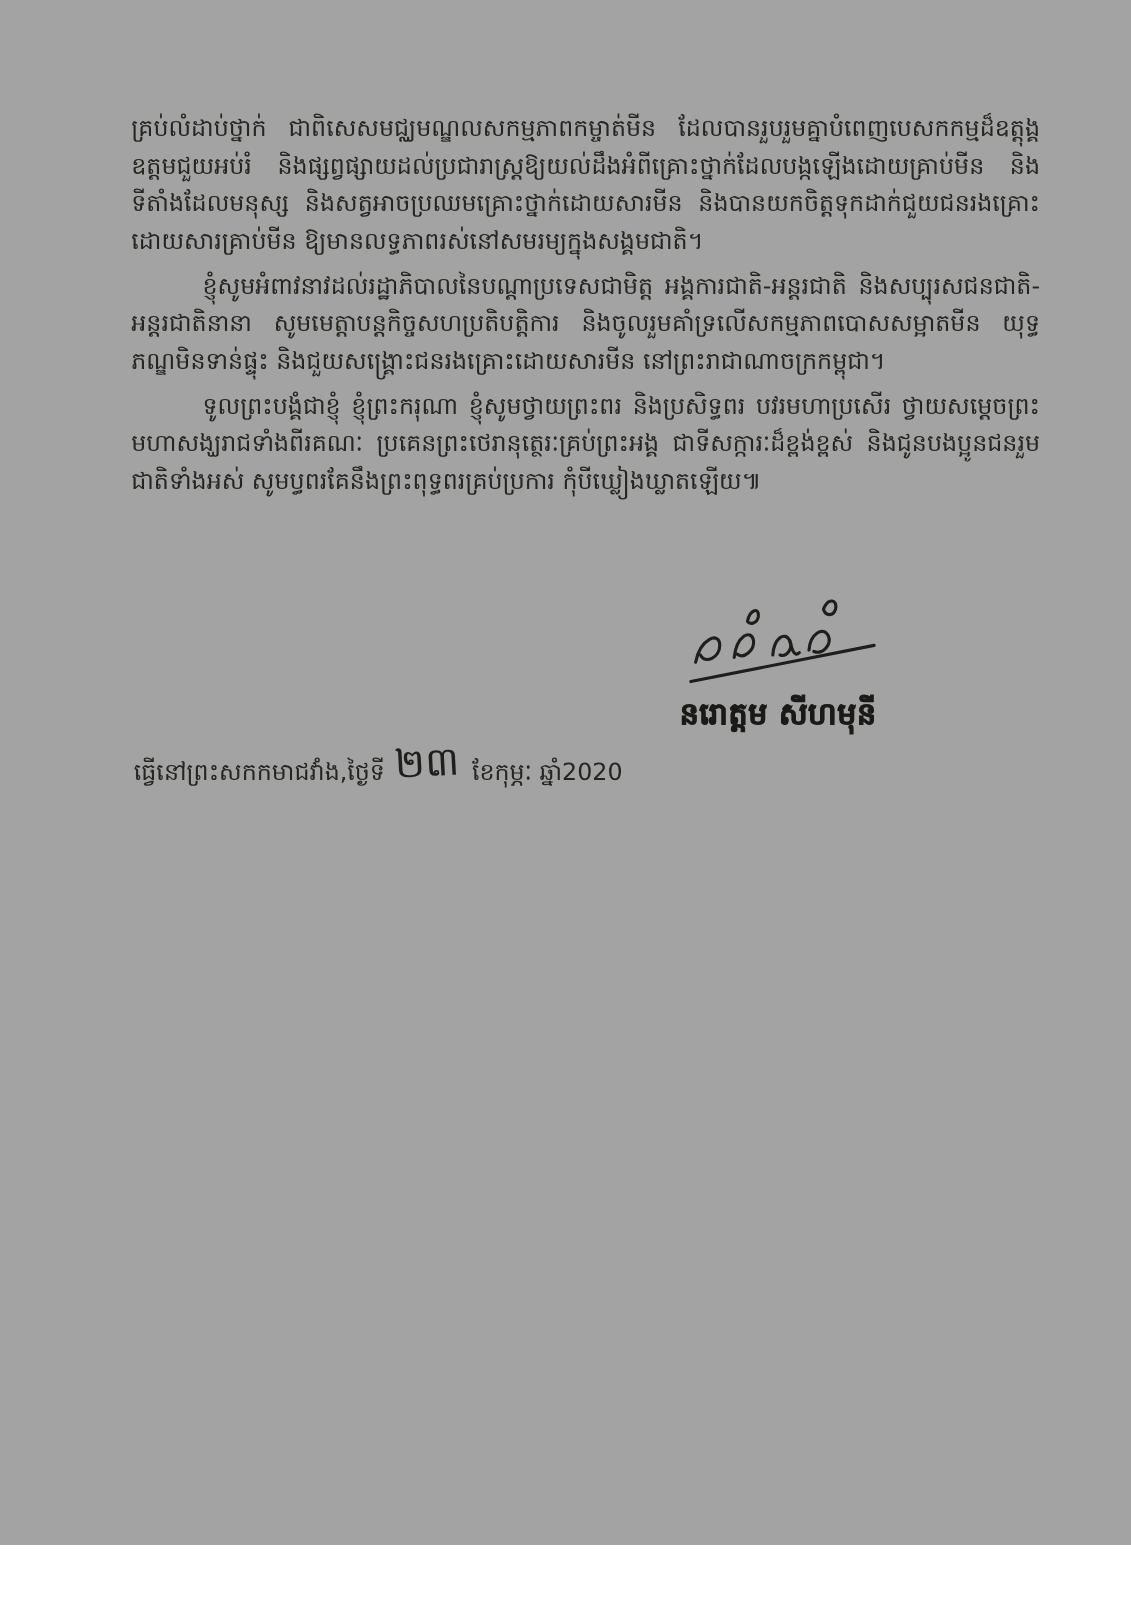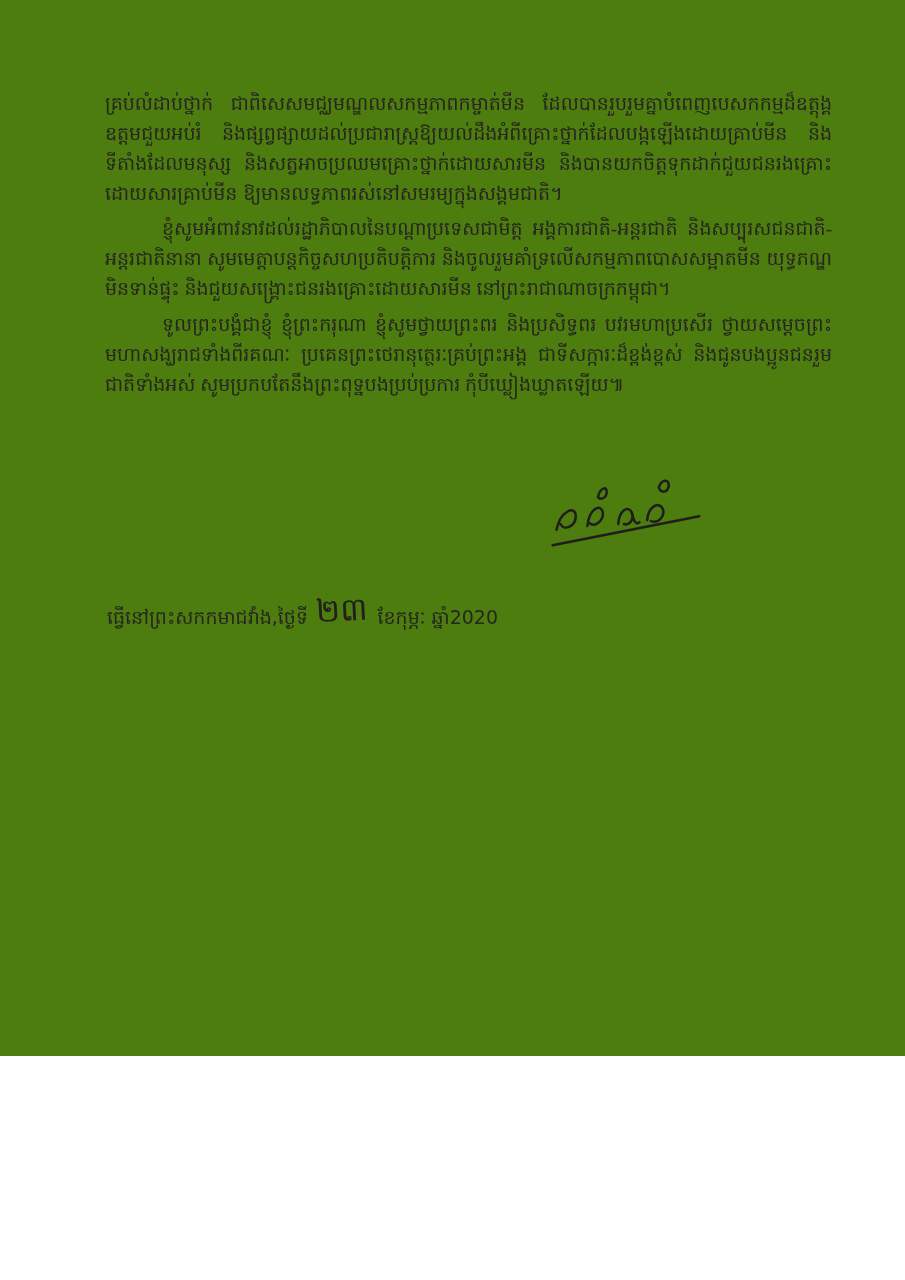--- a/index.html
+++ b/index.html
@@ -3,22 +3,22 @@
 <meta charset="utf-8">
 <style>
   html, body {
     margin: 0;
     padding: 0;
     background: #ffffff;
   }
   .page {
     position: relative;
     width: 905px;
-    height: 1056px;
-    background: #4d7c0f;
+    height: 1236px;
+    background: #a3a3a3;
     overflow: hidden;
     font-family: "DejaVu Sans", sans-serif;
     color: #26251f;
   }
   .content {
     position: absolute;
     top: 88px;
     left: 105px;
     width: 727px;
     font-size: 19px;
@@ -28,21 +28,20 @@
     overflow-wrap: anywhere;
   }
   .content p {
     margin: 0;
   }
   .content p + p {
     margin-top: 6px;
   }
   .content p.indent {
     text-indent: 57px;
-    font-family: Liberation Serif, serif;
   }
   .signature-block {
     position: absolute;
     left: 500px;
     top: 470px;
     width: 245px;
   }
   .signature-scrawl {
     display: block;
     margin-left: 40px;
@@ -83,33 +82,34 @@
   }
 </style>
 </head>
 <body>
 
 <div class="page">
 
   <div class="content">
     <p>គ្រប់លំដាប់ថ្នាក់ ជាពិសេសមជ្ឈមណ្ឌលសកម្មភាពកម្ចាត់មីន ដែលបានរួបរួមគ្នាបំពេញបេសកកម្មដ៏ឧត្តុង្គឧត្តមជួយអប់រំ និងផ្សព្វផ្សាយដល់ប្រជារាស្ត្រឱ្យយល់ដឹងអំពីគ្រោះថ្នាក់ដែលបង្កឡើងដោយគ្រាប់មីន និងទីតាំងដែលមនុស្ស និងសត្វអាចប្រឈមគ្រោះថ្នាក់ដោយសារមីន និងបានយកចិត្តទុកដាក់ជួយជនរងគ្រោះដោយសារគ្រាប់មីន ឱ្យមានលទ្ធភាពរស់នៅសមរម្យក្នុងសង្គមជាតិ។</p>
     <p class="indent">ខ្ញុំសូមអំពាវនាវដល់រដ្ឋាភិបាលនៃបណ្ដាប្រទេសជាមិត្ត អង្គការជាតិ-អន្តរជាតិ និងសប្បុរសជនជាតិ-អន្តរជាតិនានា សូមមេត្តាបន្តកិច្ចសហប្រតិបត្តិការ និងចូលរួមគាំទ្រលើសកម្មភាពបោសសម្អាតមីន យុទ្ធភណ្ឌមិនទាន់ផ្ទុះ និងជួយសង្គ្រោះជនរងគ្រោះដោយសារមីន នៅព្រះរាជាណាចក្រកម្ពុជា។</p>
-    <p class="indent">ទូលព្រះបង្គំជាខ្ញុំ ខ្ញុំព្រះករុណា ខ្ញុំសូមថ្វាយព្រះពរ និងប្រសិទ្ធពរ បវរមហាប្រសើរ ថ្វាយសម្ដេចព្រះមហាសង្ឃរាជទាំងពីរគណៈ ប្រគេនព្រះថេរានុត្ថេរៈគ្រប់ព្រះអង្គ ជាទីសក្ការៈដ៏ខ្ពង់ខ្ពស់ និងជូនបងប្អូនជនរួមជាតិទាំងអស់ សូមប្រកបតែនឹងព្រះពុទ្នបងប្រប់ប្រការ កុំបីឃ្លៀងឃ្លាតឡើយ៕</p>
+    <p class="indent">ទូលព្រះបង្គំជាខ្ញុំ ខ្ញុំព្រះករុណា ខ្ញុំសូមថ្វាយព្រះពរ និងប្រសិទ្ធពរ បវរមហាប្រសើរ ថ្វាយសម្ដេចព្រះមហាសង្ឃរាជទាំងពីរគណៈ ប្រគេនព្រះថេរានុត្ថេរៈគ្រប់ព្រះអង្គ ជាទីសក្ការៈដ៏ខ្ពង់ខ្ពស់ និងជូនបងប្អូនជនរួមជាតិទាំងអស់ សូមប្ធពរគែនឹងព្រះពុទ្ធពរគ្រប់ប្រការ កុំបីឃ្លៀងឃ្លាតឡើយ៕</p>
   </div>
 
   <div class="signature-block">
     <svg class="signature-scrawl" role="img" width="170" height="82" viewBox="0 0 170 85" aria-label="ន.សីហមុនី">
       <path d="M14,62 C18,42 34,36 34,48 C34,58 22,64 18,56"></path>
       <path d="M46,58 C48,40 60,34 62,44 C63,52 54,60 48,55"></path>
       <path d="M57,28 C59,18 67,16 66,24 C65,30 59,31 57,28"></path>
       <path d="M78,56 C79,42 88,36 92,44 C95,50 90,58 84,56"></path>
       <path d="M92,44 C94,52 96,58 100,54"></path>
       <path d="M108,52 C109,38 120,32 124,40 C127,47 120,56 112,53"></path>
       <path d="M120,18 C124,8 132,10 130,18 C128,24 122,24 120,18"></path>
       <path d="M10,78 L162,48"></path>
     </svg>
+    <span class="signed-name">នរោត្តម សីហមុនី</span>
   </div>
 
   <div class="dateline">
     <span>ធ្វើនៅព្រះសកកមាជវាំង,ថ្ងៃទី</span><span class="day-handwritten">២៣</span><span>ខែកុម្ភៈ ឆ្នាំ2020</span>
   </div>
 
 </div>
 
 </body></html>

